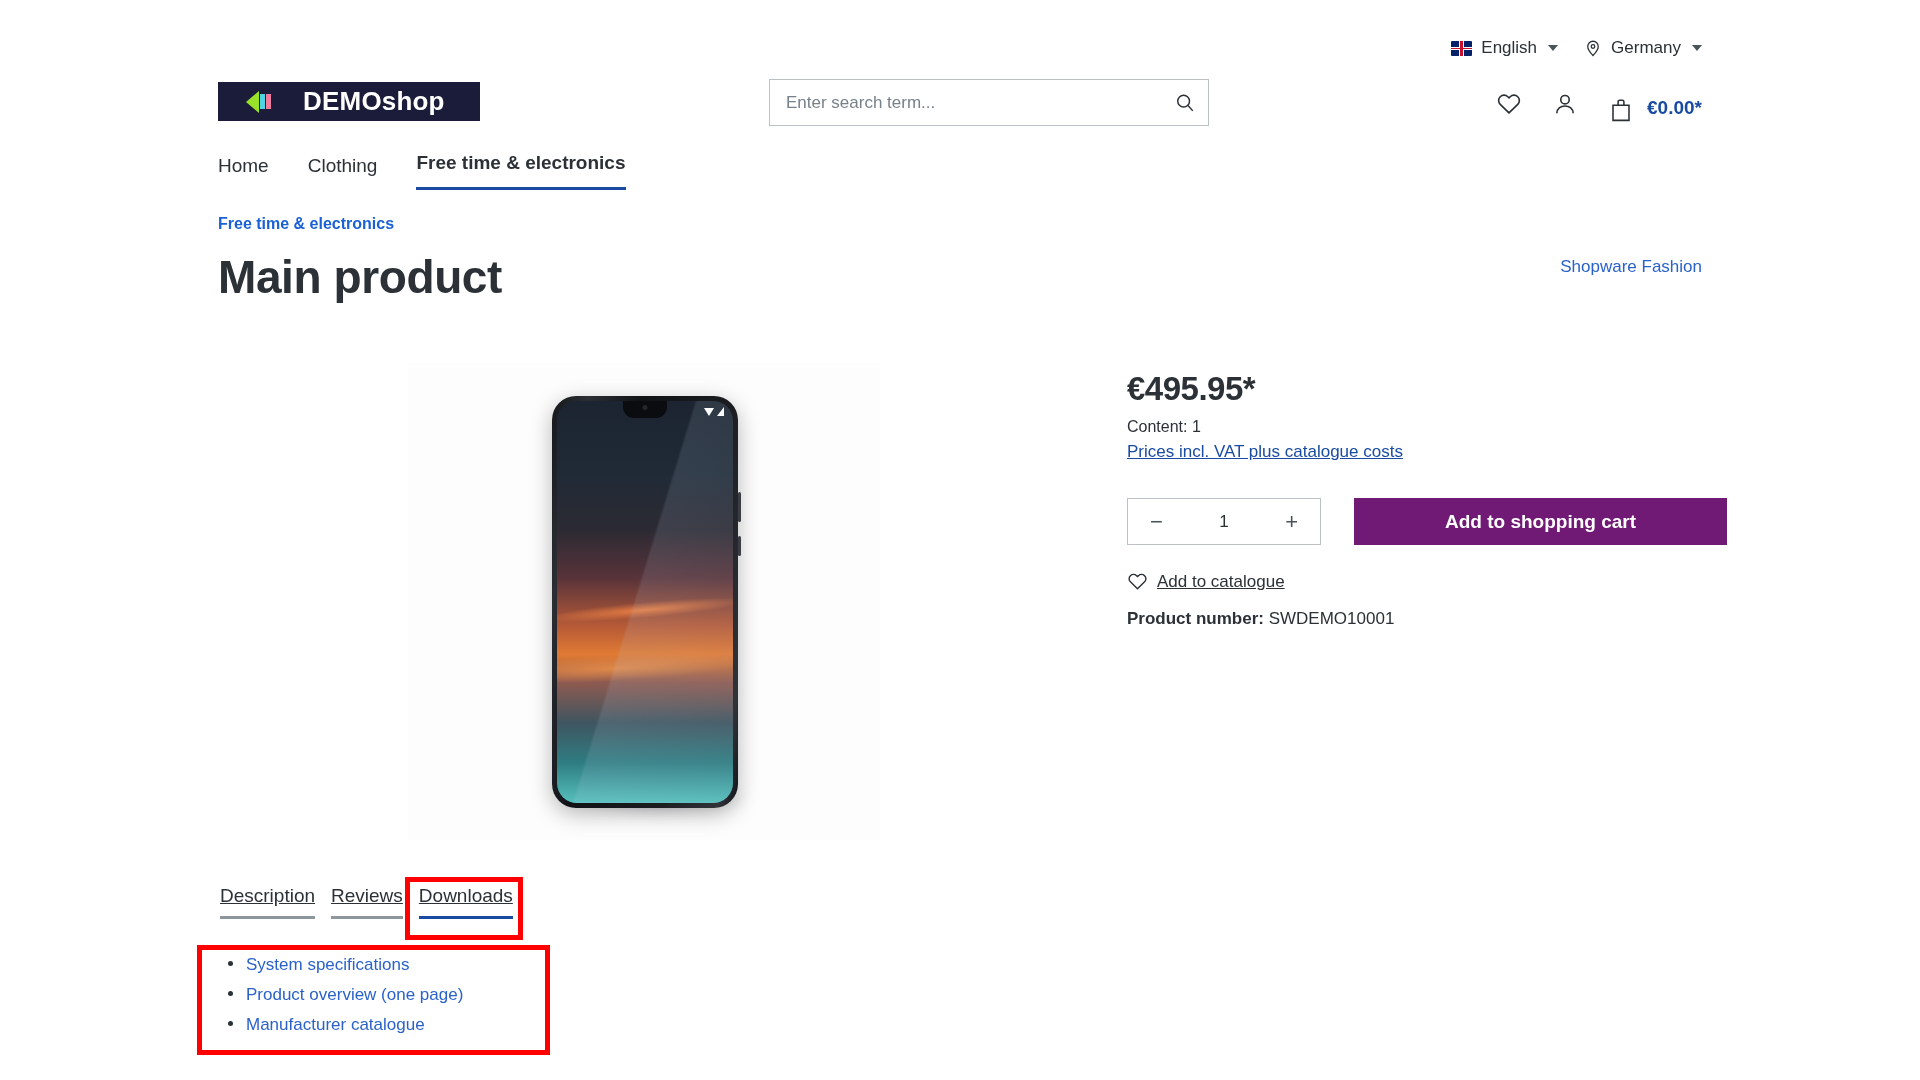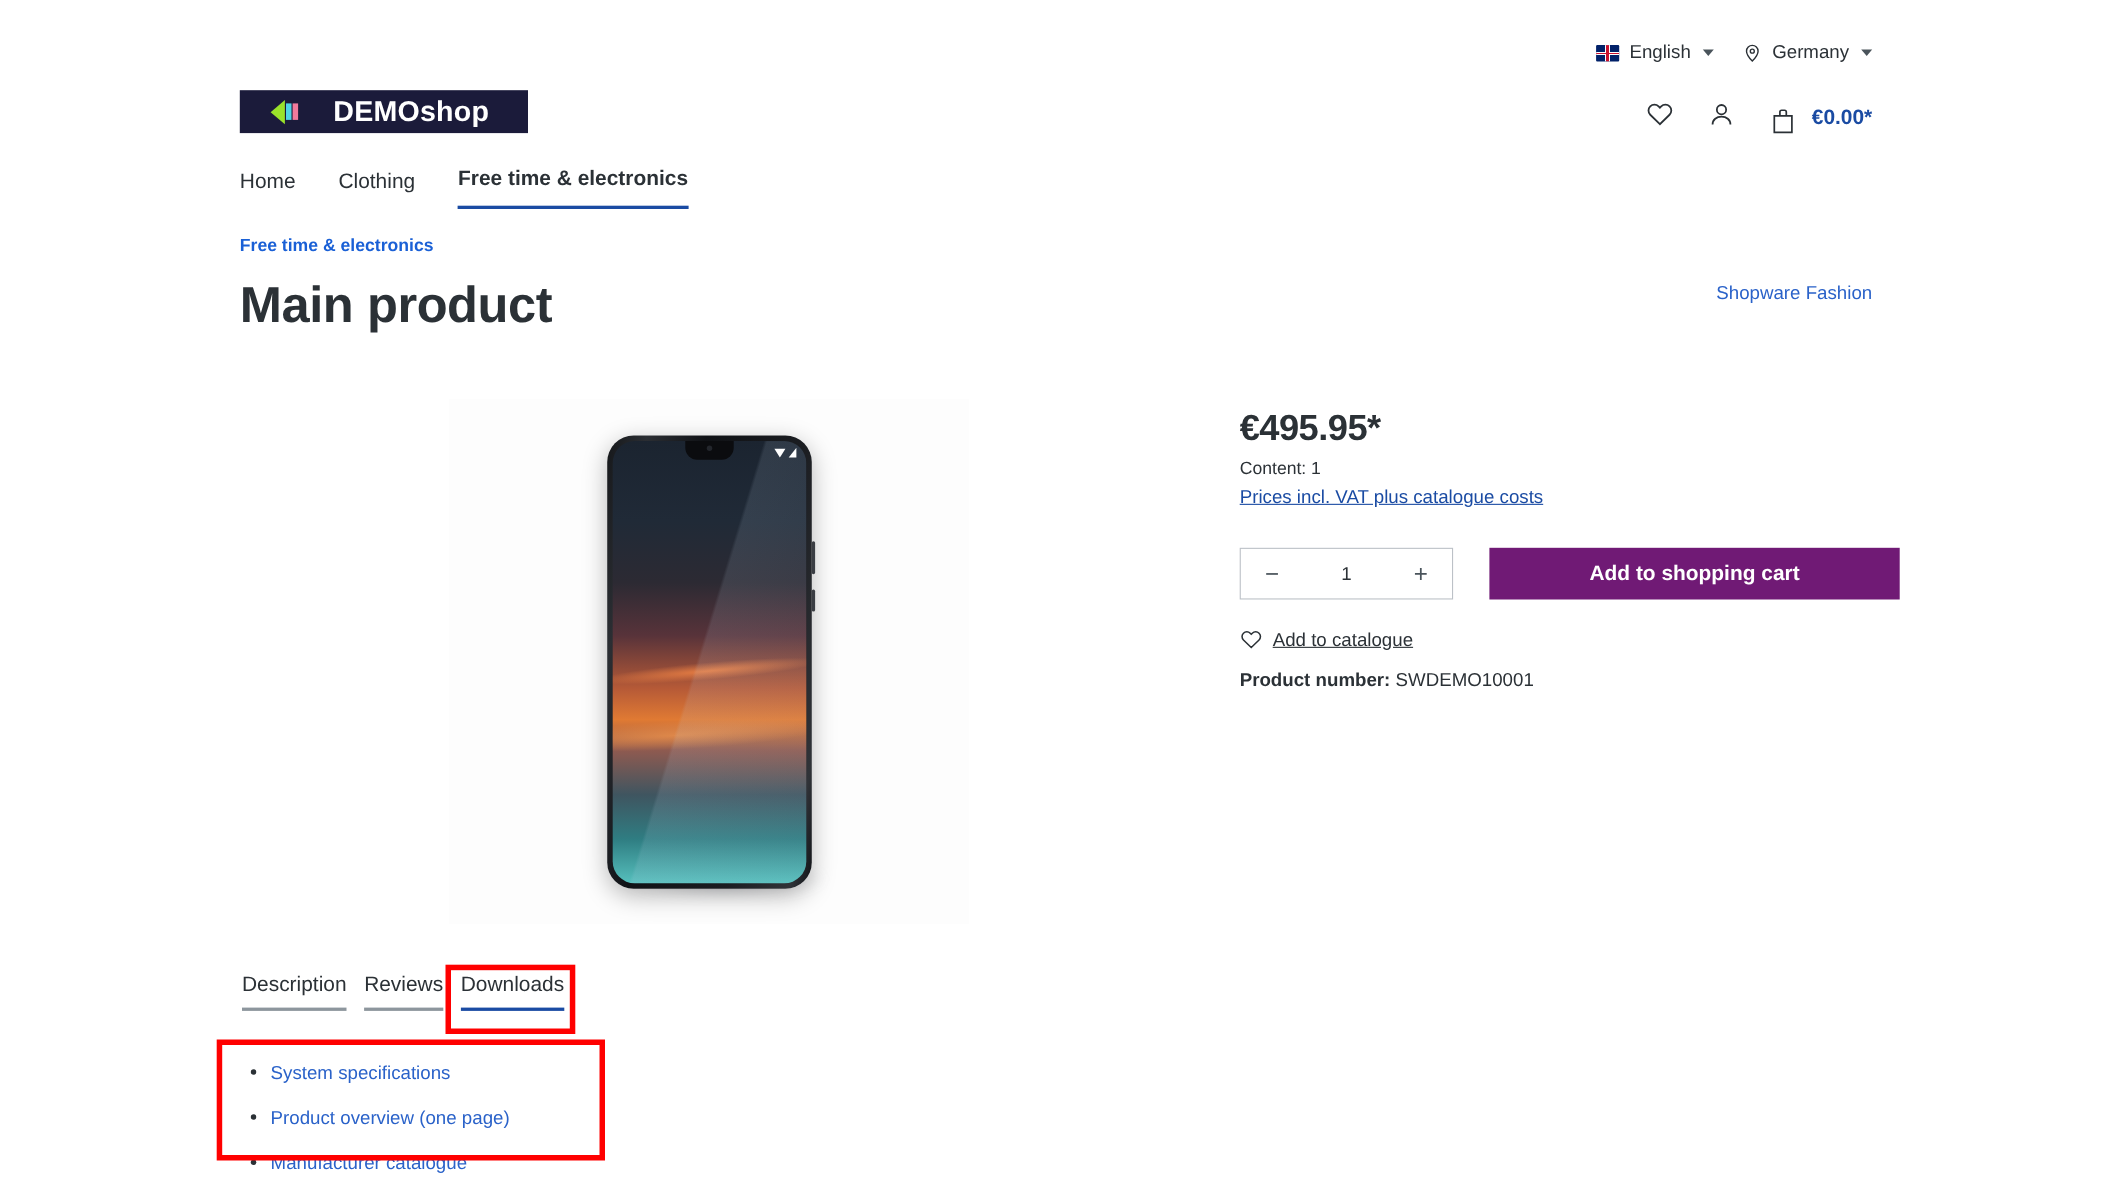--- a/index.html
+++ b/index.html
@@ -200,35 +200,35 @@
   .wishlist-row {
     display: flex; align-items: center; gap: 9px; margin-top: 26px; cursor: pointer;
   }
   .wishlist-label { font-size: 17px; color: #2b3136; text-decoration: underline; }
   .prodnum { margin-top: 17px; font-size: 17px; color: #2b3136; }
   .prodnum b { font-weight: bold; }
 
   
   .tabs {
     position: absolute; left: 220px; top: 885px;
-    display: flex; align-items: flex-end; gap: 0; font-size: 19px;
+    display: flex; align-items: flex-end; gap: 0; font-size: 19px; text-decoration: underline;
   }
   .tab { padding: 0 0 12px 0; margin-right: 16px; cursor: pointer; color: #2b3136; position: relative; }
   .tab .tline { position: absolute; left: 0; right: 0; bottom: 0; height: 3px; background: #8d969d; }
   .tab.active .tline { background: #1a4ba3; }
 
   
   .downloads { position: absolute; left: 228px; top: 955px; }
   .dl-list { list-style: none; }
   .dl-item {
     display: flex; align-items: baseline; gap: 13px;
     font-size: 17px; margin-bottom: 10px;
   }
   .dl-bullet { width: 5px; height: 5px; border-radius: 50%; background: #2b3136; flex: none; position: relative; top: -4px; }
-  .dl-link { color: #2a62c9; cursor: pointer; margin-top: 11px; }
+  .dl-link { color: #2a62c9; cursor: pointer; }
 
   
   .redbox { position: absolute; border: 5px solid #ff0000; pointer-events: none; }
   #redbox-tab { left: 405px; top: 877px; width: 118px; height: 63px; }
   #redbox-list { left: 197px; top: 945px; width: 353px; height: 110px; }
 </style>
 </head>
 <body>
 
 <div class="page">
@@ -253,20 +253,29 @@
 
     <div class="logo">
       <span class="logo-mark">
         <span class="logo-chev"></span>
         <span class="logo-bar1"></span>
         <span class="logo-bar2"></span>
       </span>
       <span class="logo-text">DEMOshop</span>
     </div>
 
+    <div class="search-wrap">
+      <input class="search-input" type="text" placeholder="Enter search term..." style="">
+      <button class="search-btn">
+        <svg width="22" height="22" viewBox="0 0 24 24" fill="none" stroke="#2b3136" stroke-width="1.6">
+          <circle cx="10.5" cy="10" r="6.4"></circle>
+            <line x1="15.3" y1="14.8" x2="20.5" y2="20.6"></line>
+        </svg>
+      </button>
+    </div>
 
     <div class="header-actions">
       <span class="hicon">
         <svg width="26" height="26" viewBox="0 0 24 24" fill="none" stroke="#2b3136" stroke-width="1.5">
           <path d="M12 20.2 3.9 12.3a4.9 4.9 0 0 1 0-7 4.9 4.9 0 0 1 7 0l1.1 1.1 1.1-1.1a4.9 4.9 0 0 1 7 0 4.9 4.9 0 0 1 0 7z"></path>
         </svg>
       </span>
       <span class="hicon">
         <svg width="26" height="26" viewBox="0 0 24 24" fill="none" stroke="#2b3136" stroke-width="1.5">
           <circle cx="12" cy="8" r="3.9"></circle>

